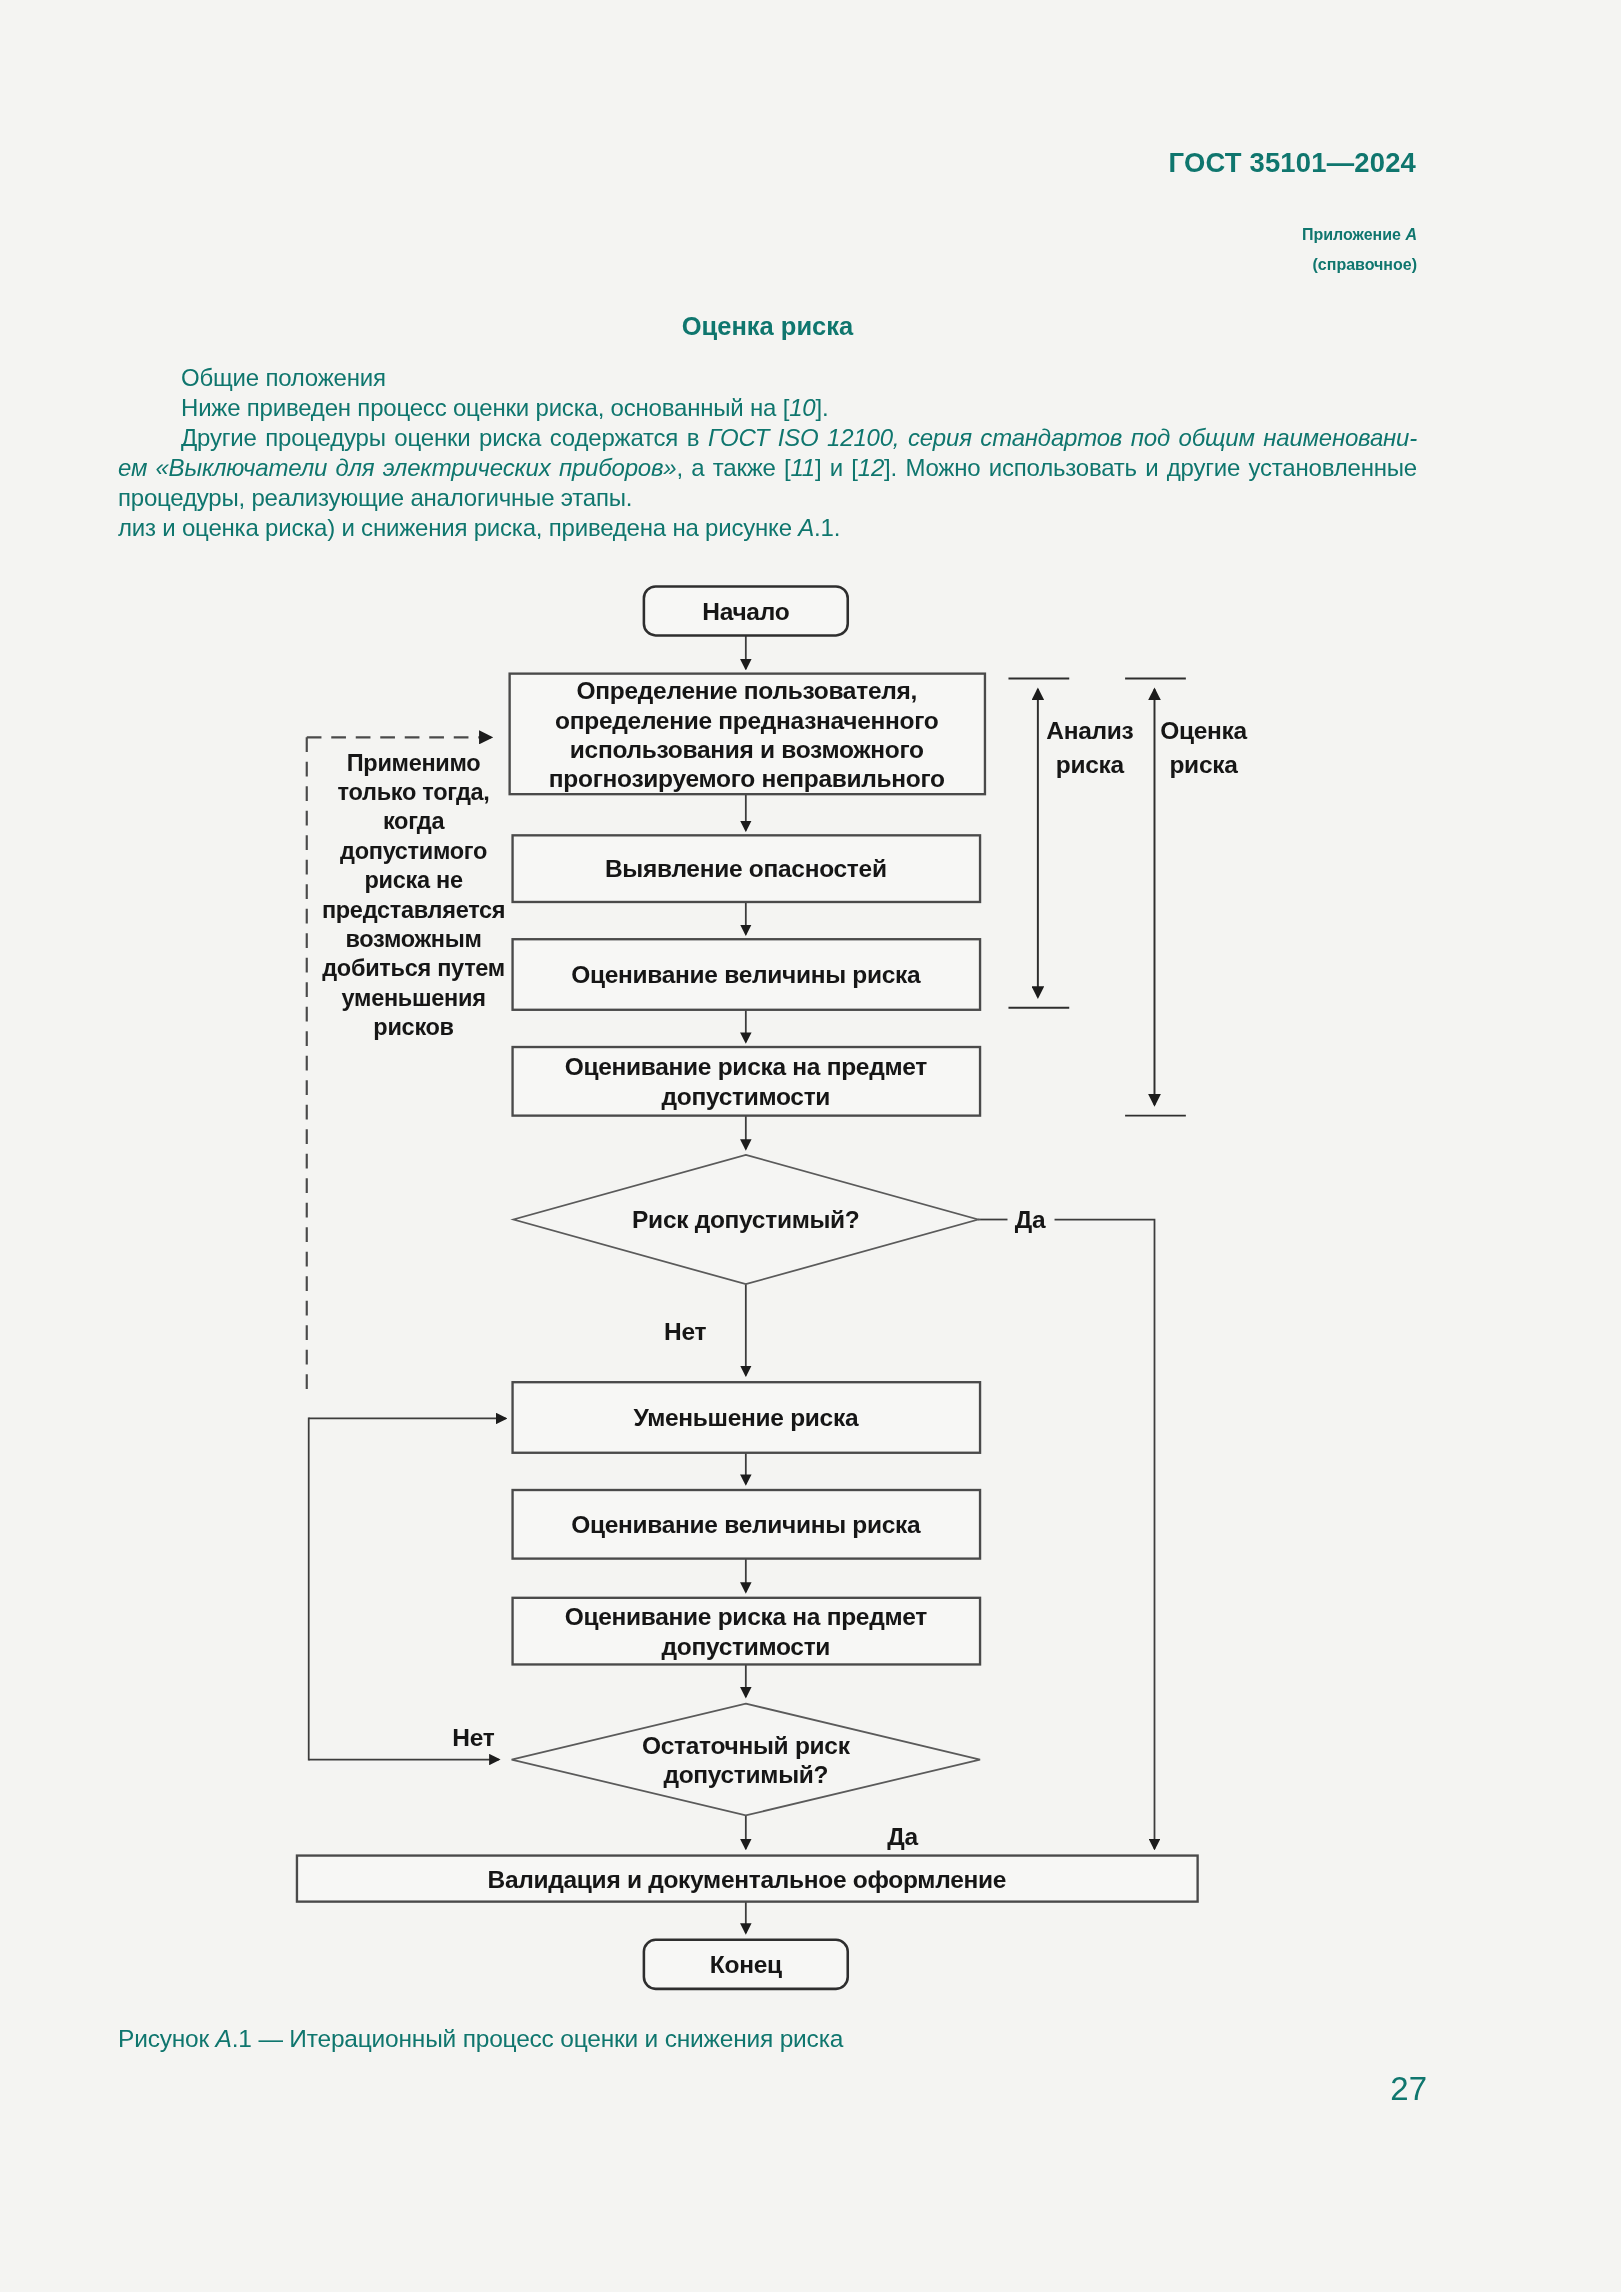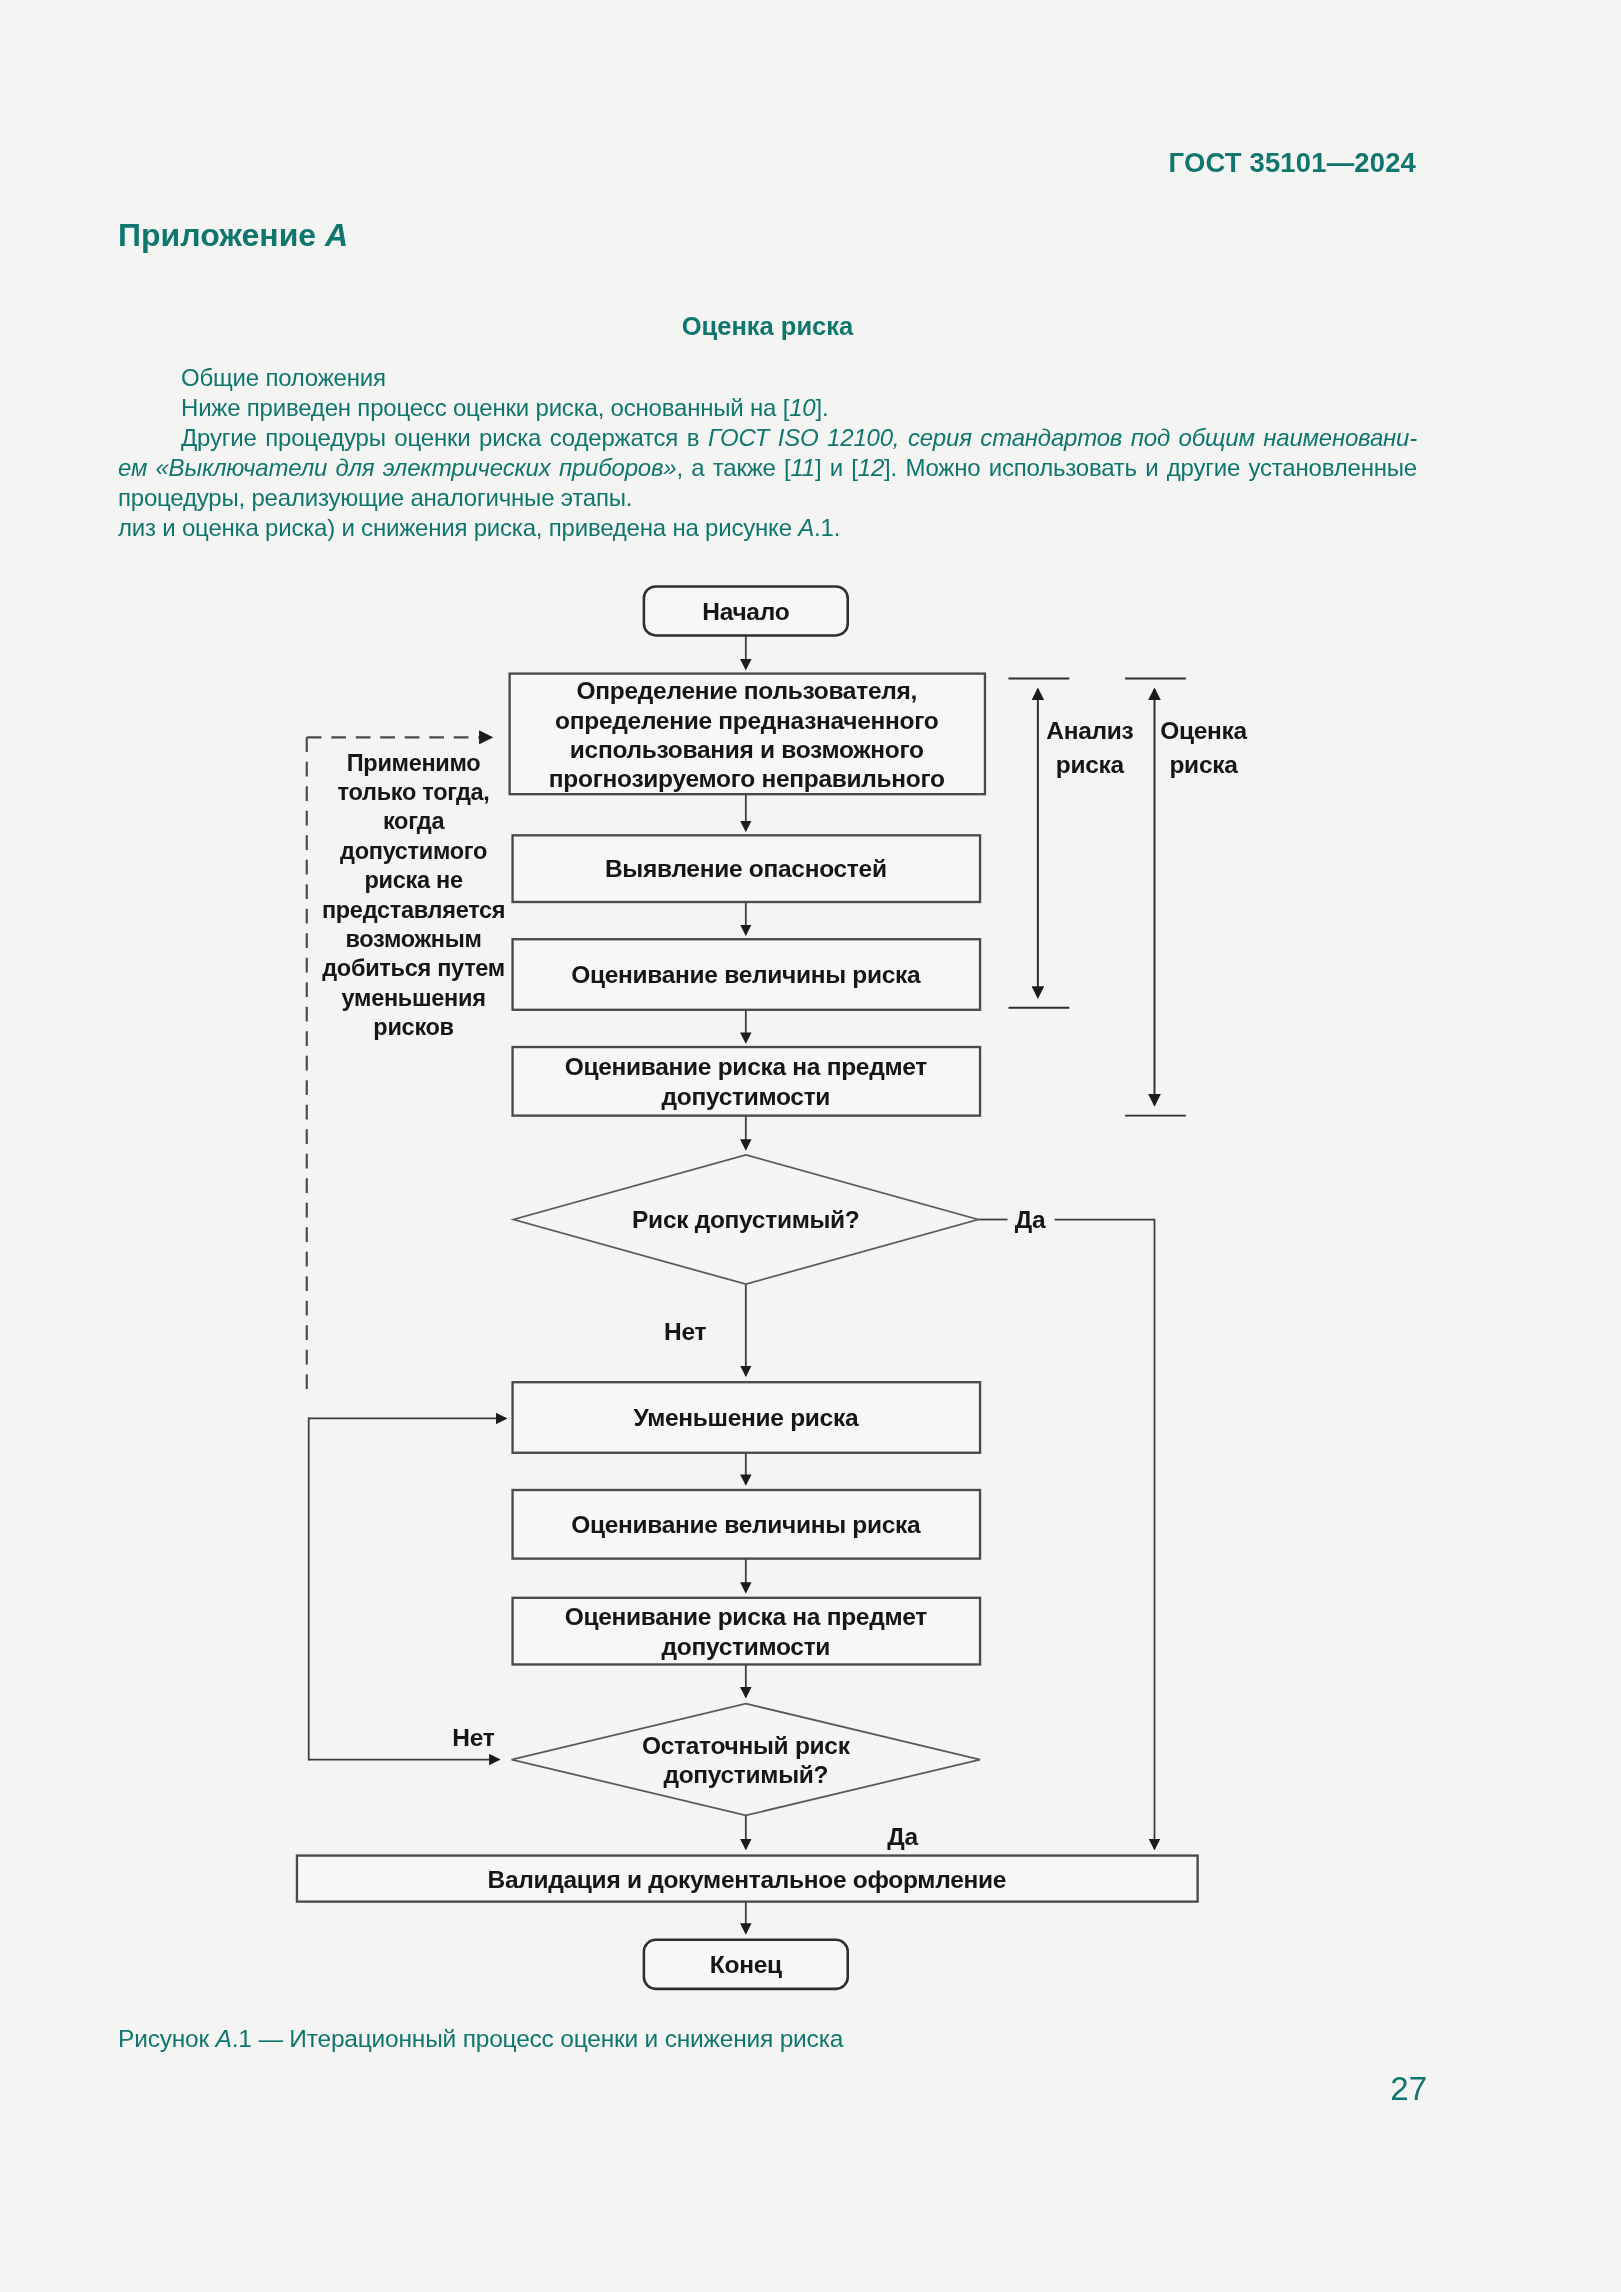--- a/index.html
+++ b/index.html
@@ -10,21 +10,21 @@
     font-family:"Liberation Sans",sans-serif;
     color:#0f766e;
     overflow:hidden;
   }
   .hdr{
     position:absolute;top:147px;right:205px;
     font-size:27.4px;font-weight:bold;letter-spacing:0.2px;
   }
   .titleblock{
     position:absolute;left:118px;top:220px;width:1299px;
-    text-align:left;font-weight:bold;font-size:32px;line-height:30px;
+    text-align:right;font-weight:bold;font-size:16px;line-height:30px;
   }
   .sectiontitle{
     position:absolute;left:118px;top:312px;width:1299px;
     text-align:center;font-weight:bold;font-size:25.5px;
   }
   .bodytext{
     position:absolute;left:118px;top:363px;width:1299px;
     font-size:24px;line-height:30px;letter-spacing:-0.2px;
   }
   .bl{white-space:nowrap;}
@@ -56,20 +56,21 @@
 </style>
 </head>
 <body>
 
 <div class="page">
 
   <div class="hdr">ГОСТ 35101—2024</div>
 
   <div class="titleblock">
     <div><span>Приложение </span><em>А</em></div>
+    <div>(справочное)</div>
   </div>
 
   <div class="sectiontitle">Оценка риска</div>
 
   <div class="bodytext" id="bodylines">
       <div class="bl ind"><span>Общие положения</span></div>
       <div class="bl ind"><span>Ниже приведен процесс оценки риска, основанный на [</span><em>10</em><span>].</span></div>
       <div class="bl ind fill"><span>Другие процедуры оценки риска содержатся в </span><em>ГОСТ ISO 12100, серия стандартов под общим наименовани-</em></div>
       <div class="bl fill"><em>ем «Выключатели для электрических приборов»</em><span>, а также [</span><em>11</em><span>] и [</span><em>12</em><span>]. Можно использовать и другие установленные</span></div>
       <div class="bl"><span>процедуры, реализующие аналогичные этапы.</span></div>

